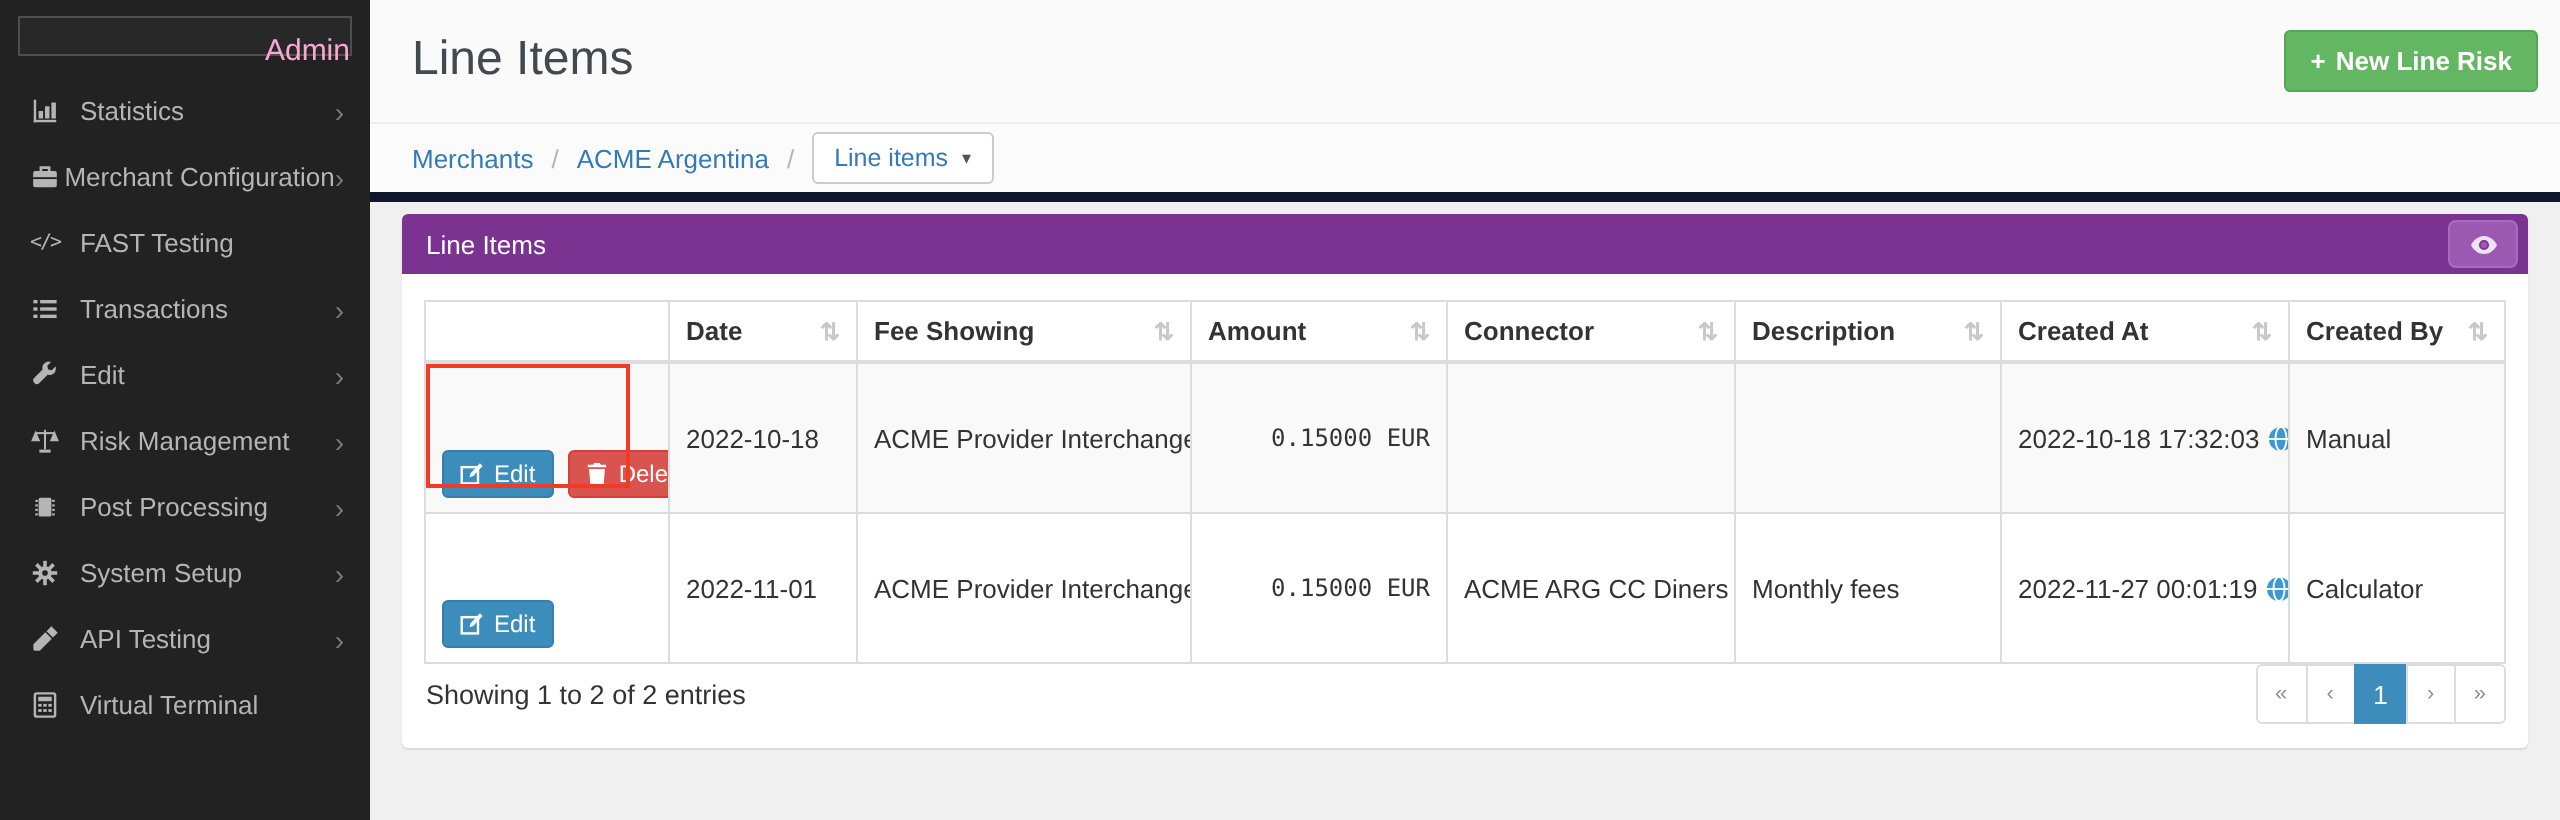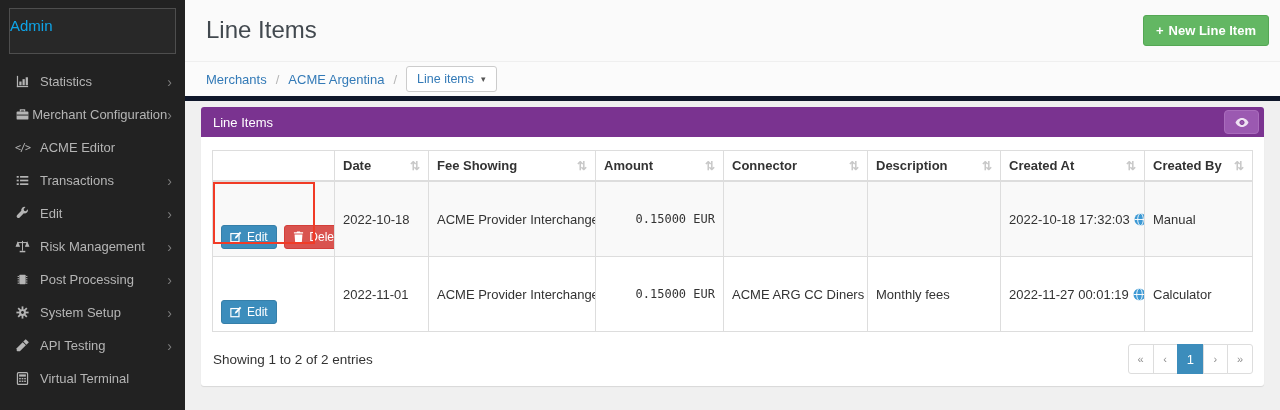--- a/index.html
+++ b/index.html
@@ -2,22 +2,22 @@
 <html><head>
 <meta charset="utf-8">
 <style>
   * { margin:0; padding:0; box-sizing:border-box; }
   html,body { width:1280px; height:410px; overflow:hidden; }
   body { font-family:"Liberation Sans",sans-serif; background:#f0f0f0; }
   .app { display:flex; width:1280px; height:410px; }
 
   
   .sidebar { width:185px; flex:0 0 185px; background:#222222; color:#b5b5b5; }
-  .admin-box { margin:8px 9px 11px 9px; height:46px; line-height:34px; text-align:left;
-    border:1px solid #4e4e4e; background:#282828; color:#0ea5e9; font-size:15px; cursor:pointer; }
+  .admin-box { margin:8px 9px 11px 9px; height:20px; line-height:34px; text-align:right;
+    border:1px solid #4e4e4e; background:#282828; color:#f9a8d4; font-size:15px; cursor:pointer; }
   .menu-item { display:flex; align-items:center; height:33px; padding:0 13px 0 15px;
     font-size:13px; cursor:pointer; }
   .mi-icon { width:25px; display:flex; align-items:center; color:#b5b5b5; }
   .mi-icon svg { display:block; }
   .mi-code { font-family:"DejaVu Sans Mono",monospace; font-size:10px; letter-spacing:-1px; }
   .mi-label { flex:1; color:#b5b5b5; white-space:nowrap; }
   .mi-chevron { color:#7d7d7d; font-size:14px; line-height:1; }
 
   
   .main { flex:1; display:flex; flex-direction:column; min-width:0;border-radius:26px; }
@@ -52,21 +52,21 @@
   thead th { border-bottom-width:2px; font-weight:bold; cursor:pointer; }
   .sort { float:right; color:#c8c8c8; font-size:12px; margin-top:1px; }
   tbody tr.odd { background:#f9f9f9; }
   td.amount { text-align:right; font-family:"DejaVu Sans Mono",monospace; font-size:12px; }
   .btn-edit, .btn-delete { display:inline-flex; align-items:center; gap:5px; padding:4px 8px;
     font-size:12px; color:#fff; border-radius:3px; cursor:pointer; font-family:inherit; }
   .btn-edit { background:#3c8dbc; border:1px solid #367fa9;margin-top:36px; }
   .btn-delete { background:#d9534f; border:1px solid #d43f3a; margin-left:4px; }
   .created svg { vertical-align:-2px; margin-left:4px; }
 
-  .table-footer { display:flex; justify-content:space-between; align-items:center; margin-top:12px; }
+  .table-footer { display:flex; justify-content:space-between; align-items:center; }
   .summary { font-size:13.5px; color:#333; padding-left:1px; }
   .pagination { display:flex; }
   .pagination button { min-width:25px; height:30px; border:1px solid #ddd; background:#fff;
     color:#8f8f8f; font-size:11px; padding:0 9px; margin-left:-1px; cursor:pointer; font-family:inherit; }
   .pagination button:first-child { border-radius:3px 0 0 3px; margin-left:0; }
   .pagination button:last-child { border-radius:0 3px 3px 0; }
   .pagination button.active { background:#3c8dbc; border-color:#3c8dbc; color:#fff; font-size:13px; }
 
   .annotation { position:absolute; left:28px; top:81px; width:102px; height:62px;
     border:2px solid #f13b26; pointer-events:none; }
@@ -102,21 +102,21 @@
               <path d="M5.8 4.8V3h4.4v1.8" fill="none" stroke="currentColor" stroke-width="1.4"></path>
               <line x1="1.7" y1="8.6" x2="14.3" y2="8.6" stroke="#222" stroke-width="1"></line>
             </svg>
         </span>
         <span class="mi-label">Merchant Configuration</span>
         <span class="mi-chevron">›</span>
       </div>
 
       <div class="menu-item">
         <span class="mi-icon mi-code">&lt;/&gt;</span>
-        <span class="mi-label">ACME Editor</span>
+        <span class="mi-label">FAST Testing</span>
       </div>
 
       <div class="menu-item">
         <span class="mi-icon">
           <svg width="15" height="15" viewBox="0 0 16 16" fill="currentColor">
               <rect x="1.8" y="3.2" width="2.2" height="1.8"></rect>
               <rect x="5.4" y="3.2" width="8.8" height="1.8"></rect>
               <rect x="1.8" y="7.1" width="2.2" height="1.8"></rect>
               <rect x="5.4" y="7.1" width="8.8" height="1.8"></rect>
               <rect x="1.8" y="11" width="2.2" height="1.8"></rect>
@@ -216,21 +216,21 @@
 
     </nav>
   </aside>
 
   <main class="main">
 
     <div class="content-header">
       <h1 class="page-title">Line Items</h1>
       <button class="btn-new">
         <span class="plus">+</span>
-        <span>New Line Item</span>
+        <span>New Line Risk</span>
       </button>
     </div>
 
     <div class="breadcrumb-bar">
       <a>Merchants</a>
       <span class="bc-sep">/</span>
       <a>ACME Argentina</a>
       <span class="bc-sep">/</span>
       <button class="bc-dropdown">
         <span>Line items</span>

